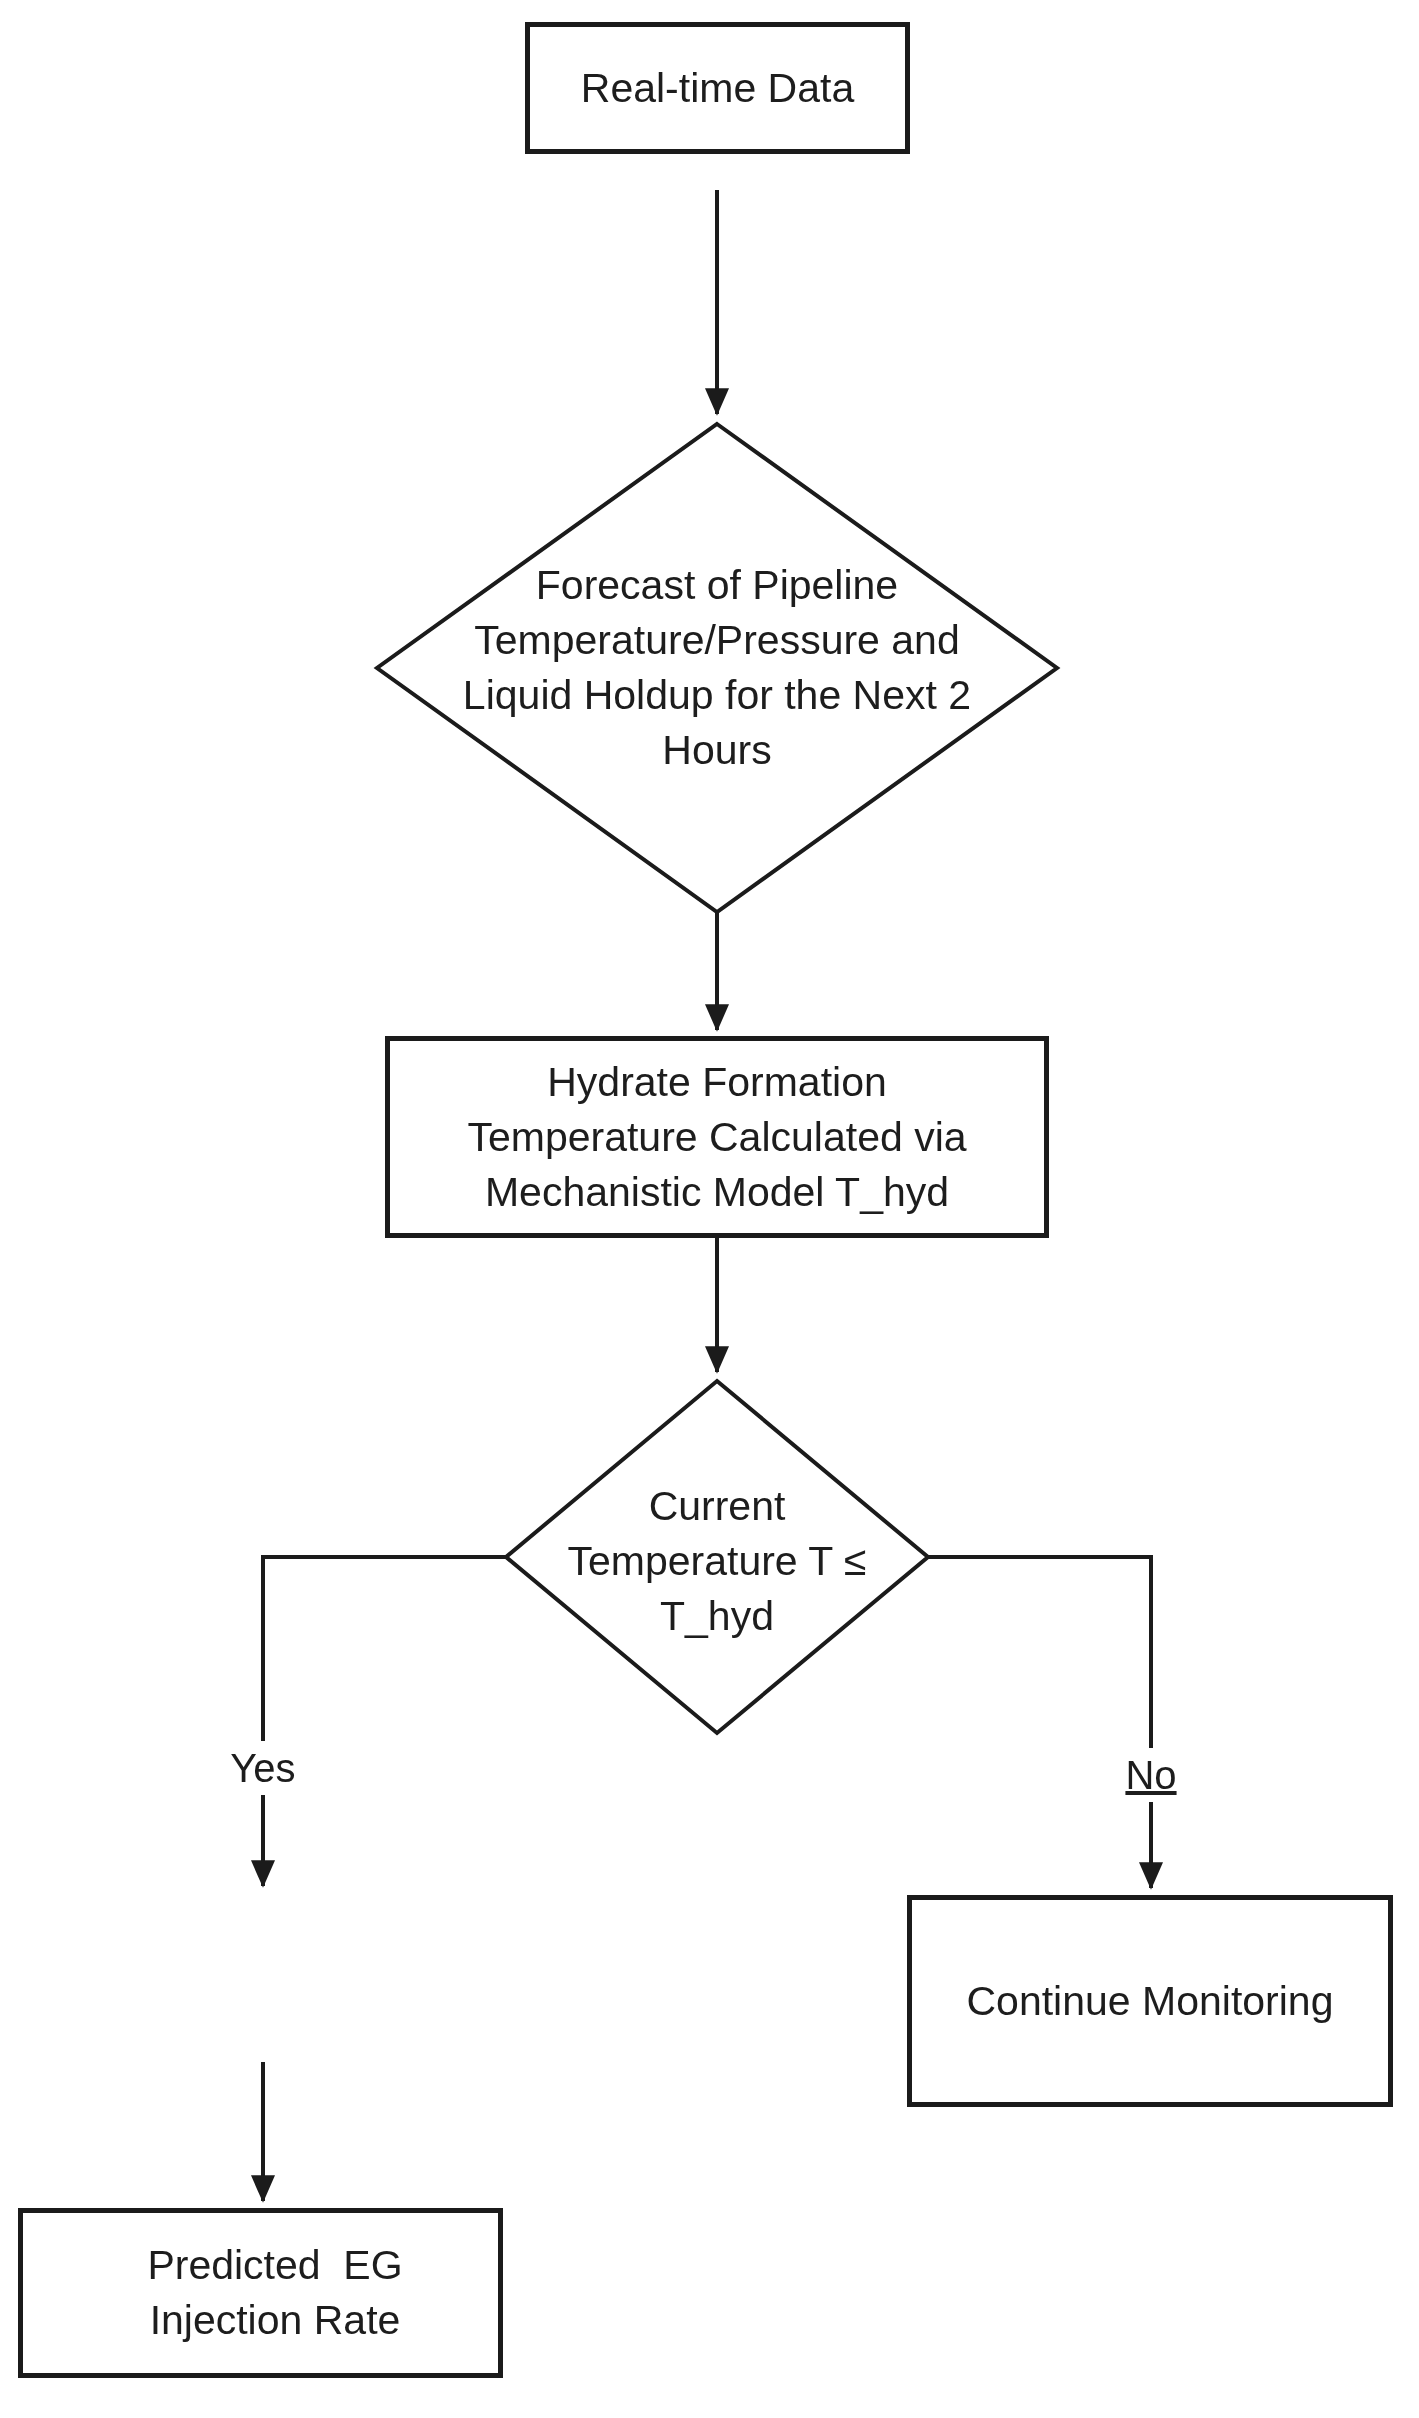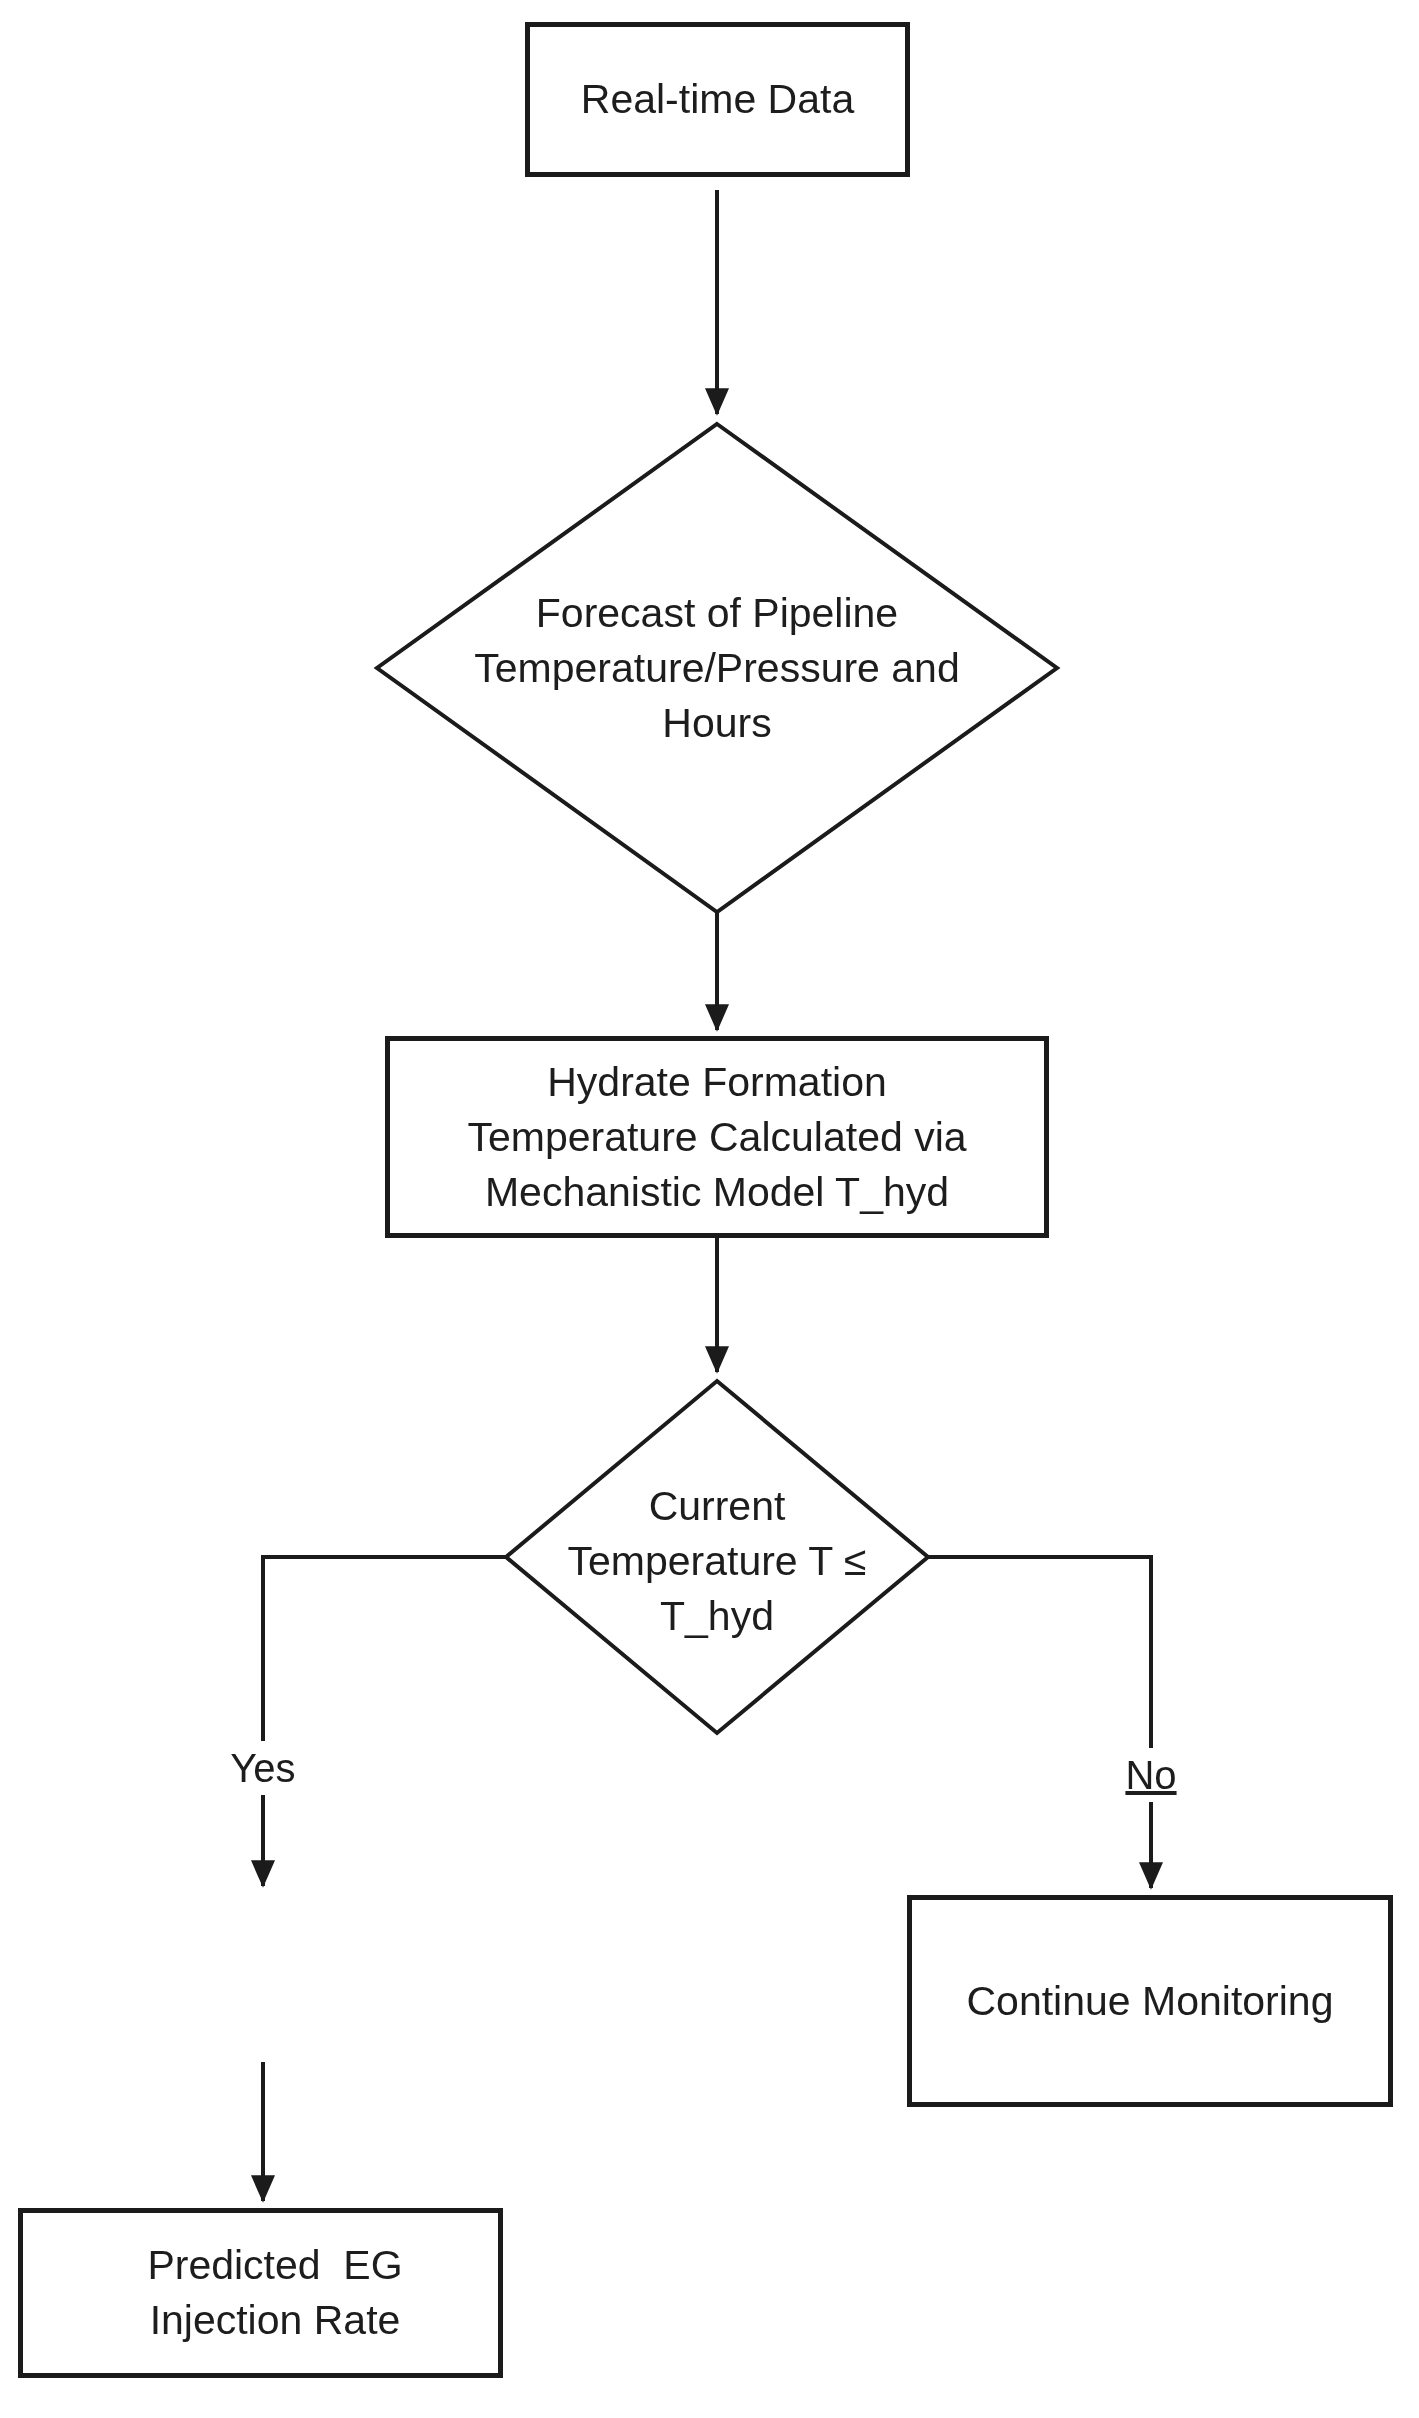--- a/index.html
+++ b/index.html
@@ -73,33 +73,34 @@
     <g stroke="#1b1b1b" stroke-width="4" fill="none">
       <line x1="717" y1="190" x2="717" y2="414" marker-end="url(#arrow)"></line>
       <line x1="717" y1="912" x2="717" y2="1030" marker-end="url(#arrow)"></line>
       <line x1="717" y1="1238" x2="717" y2="1372" marker-end="url(#arrow)"></line>
       <polyline points="506,1557 263,1557 263,1886" marker-end="url(#arrow)"></polyline>
       <polyline points="928,1557 1151,1557 1151,1888" marker-end="url(#arrow)"></polyline>
       <line x1="263" y1="2062" x2="263" y2="2201" marker-end="url(#arrow)"></line>
     </g>
   </svg>
 
-  <div class="node-box" style="left:525px; top:22px; width:385px; height:155px;">
+  <div class="node-box" style="left:525px; top:22px; width:385px; height:132px;">
     <div class="label">
       <span class="ln">Real-time Data</span>
     </div>
   </div>
 
   <svg class="diamond-svg" style="left:373px; top:420px;" width="688" height="496">
     <polygon points="344,4 684,248 344,492 4,248" fill="#ffffff" stroke="#1b1b1b" stroke-width="4"></polygon>
   </svg>
   <div class="diamond-label" style="left:397px; top:428px; width:640px; height:480px;">
     <div class="label">
       <span class="ln">Forecast of Pipeline</span>
       <span class="ln">Temperature/Pressure and</span>
+      <span class="ln">Liquid Holdup for the Next 2</span>
       <span class="ln">Hours</span>
     </div>
   </div>
 
   <div class="node-box" style="left:385px; top:1036px; width:664px; height:202px;">
     <div class="label">
       <span class="ln">Hydrate Formation</span>
       <span class="ln">Temperature Calculated via</span>
       <span class="ln">Mechanistic Model T_hyd</span>
     </div>

